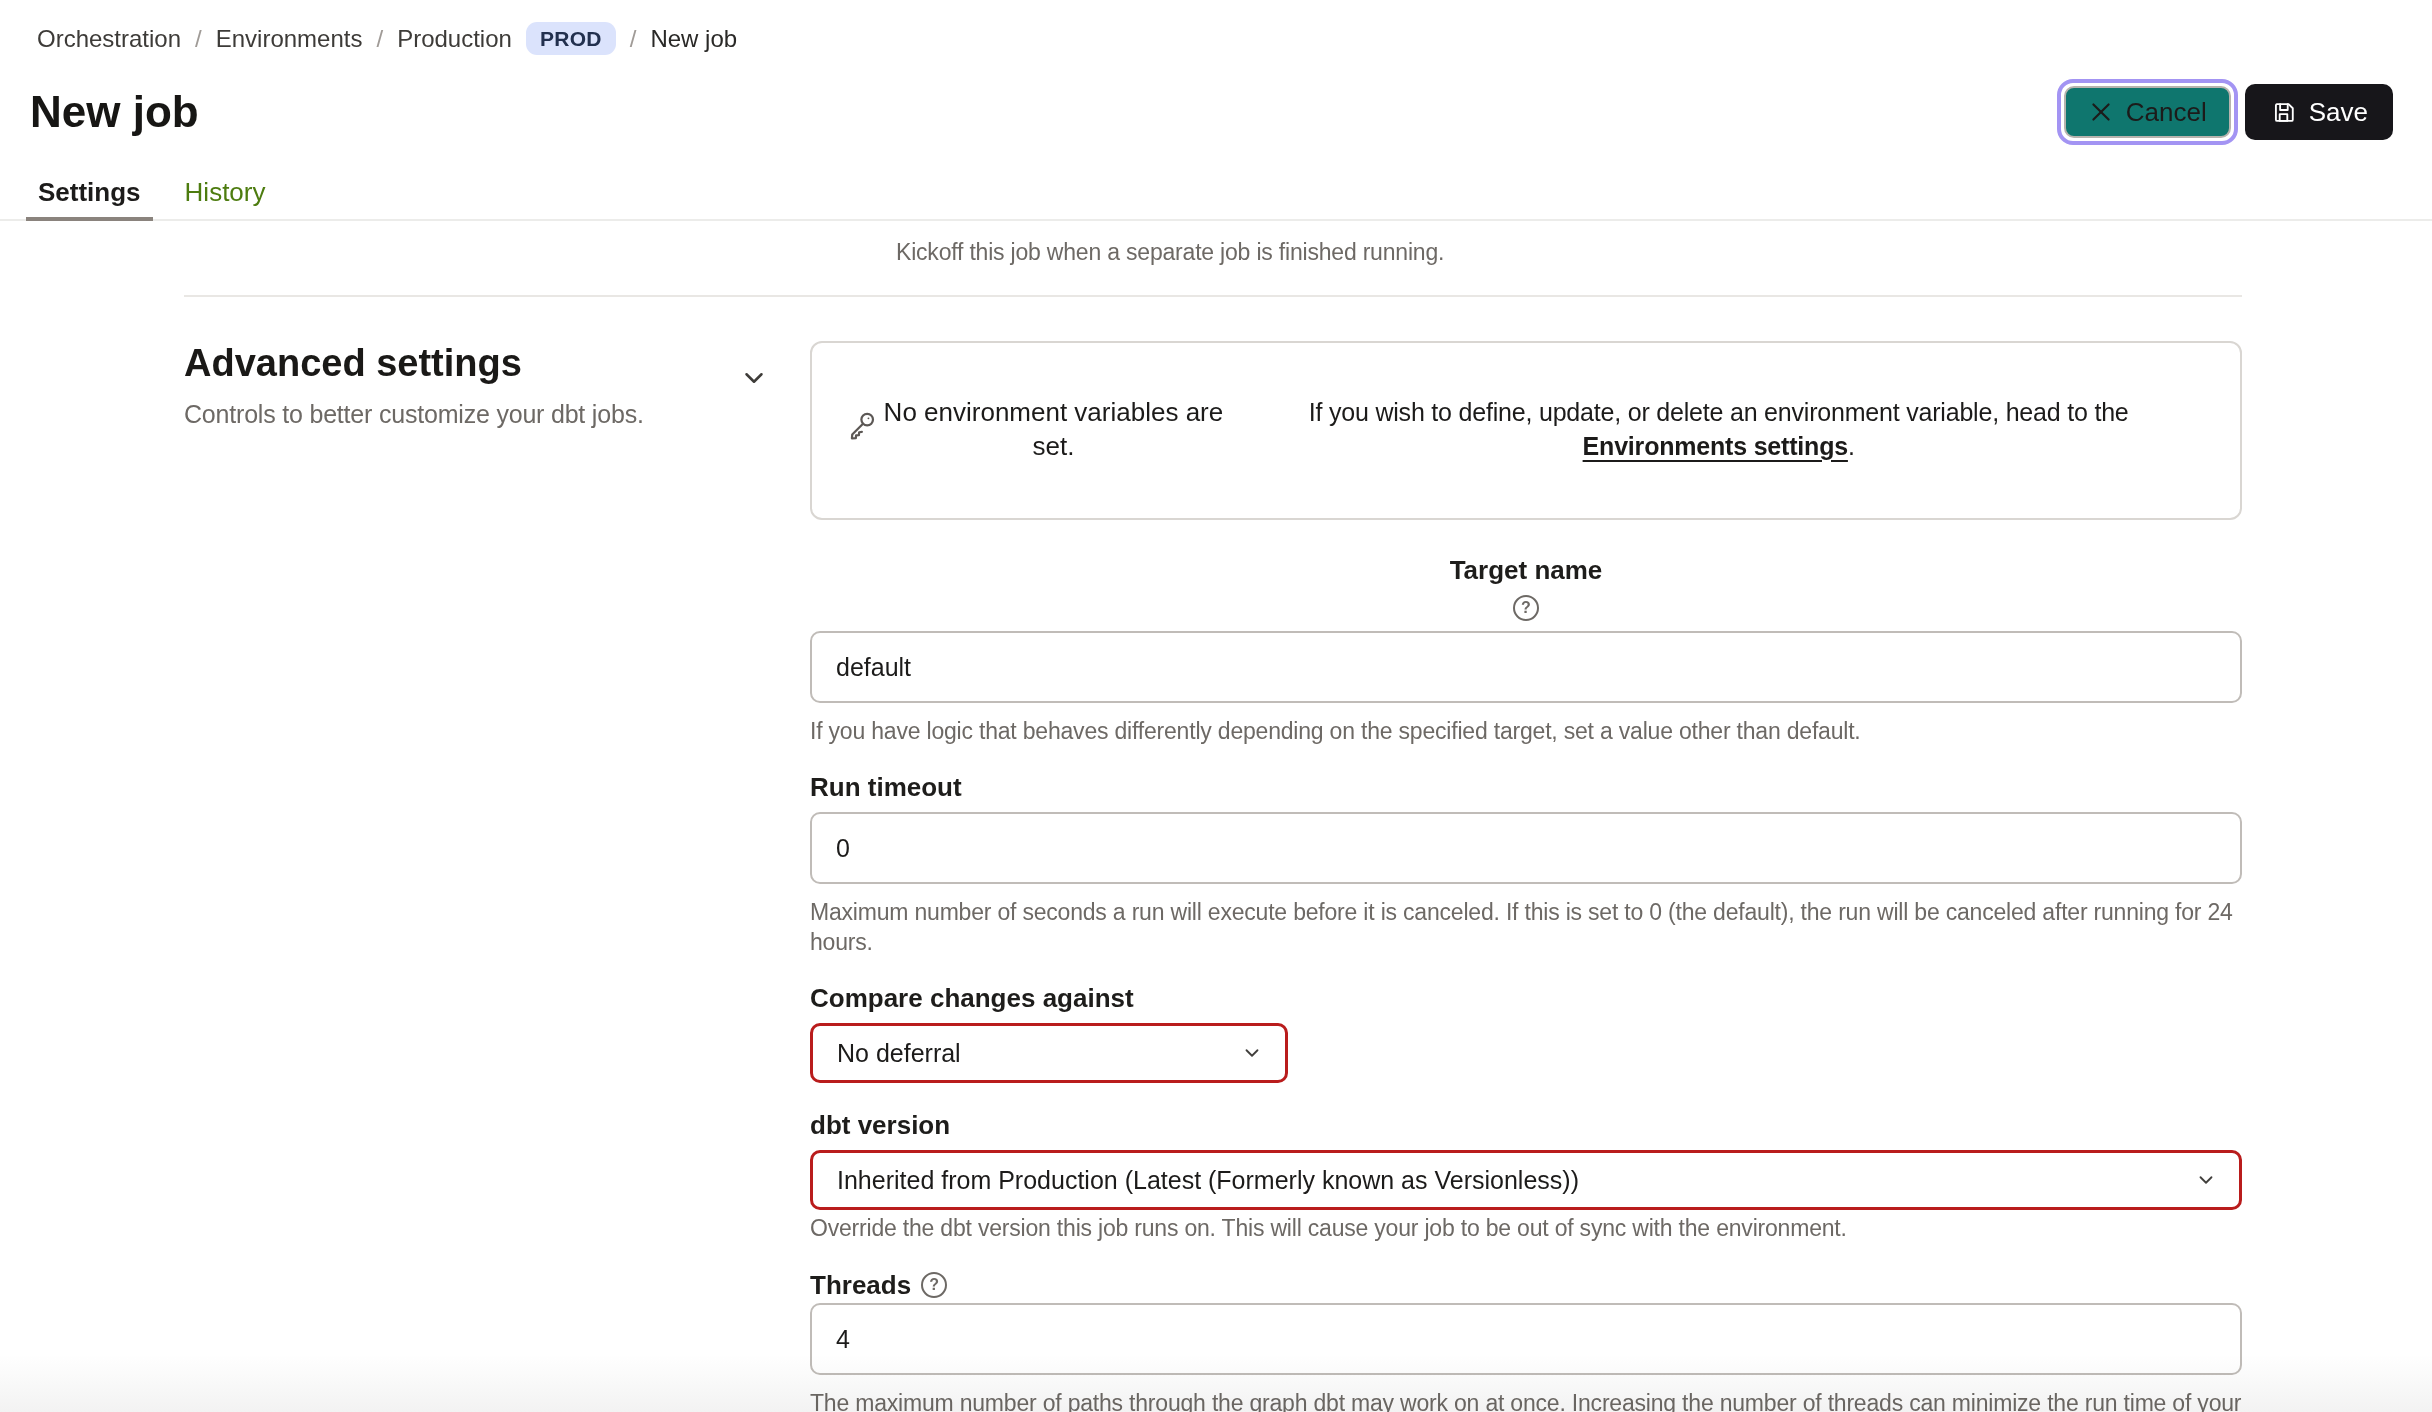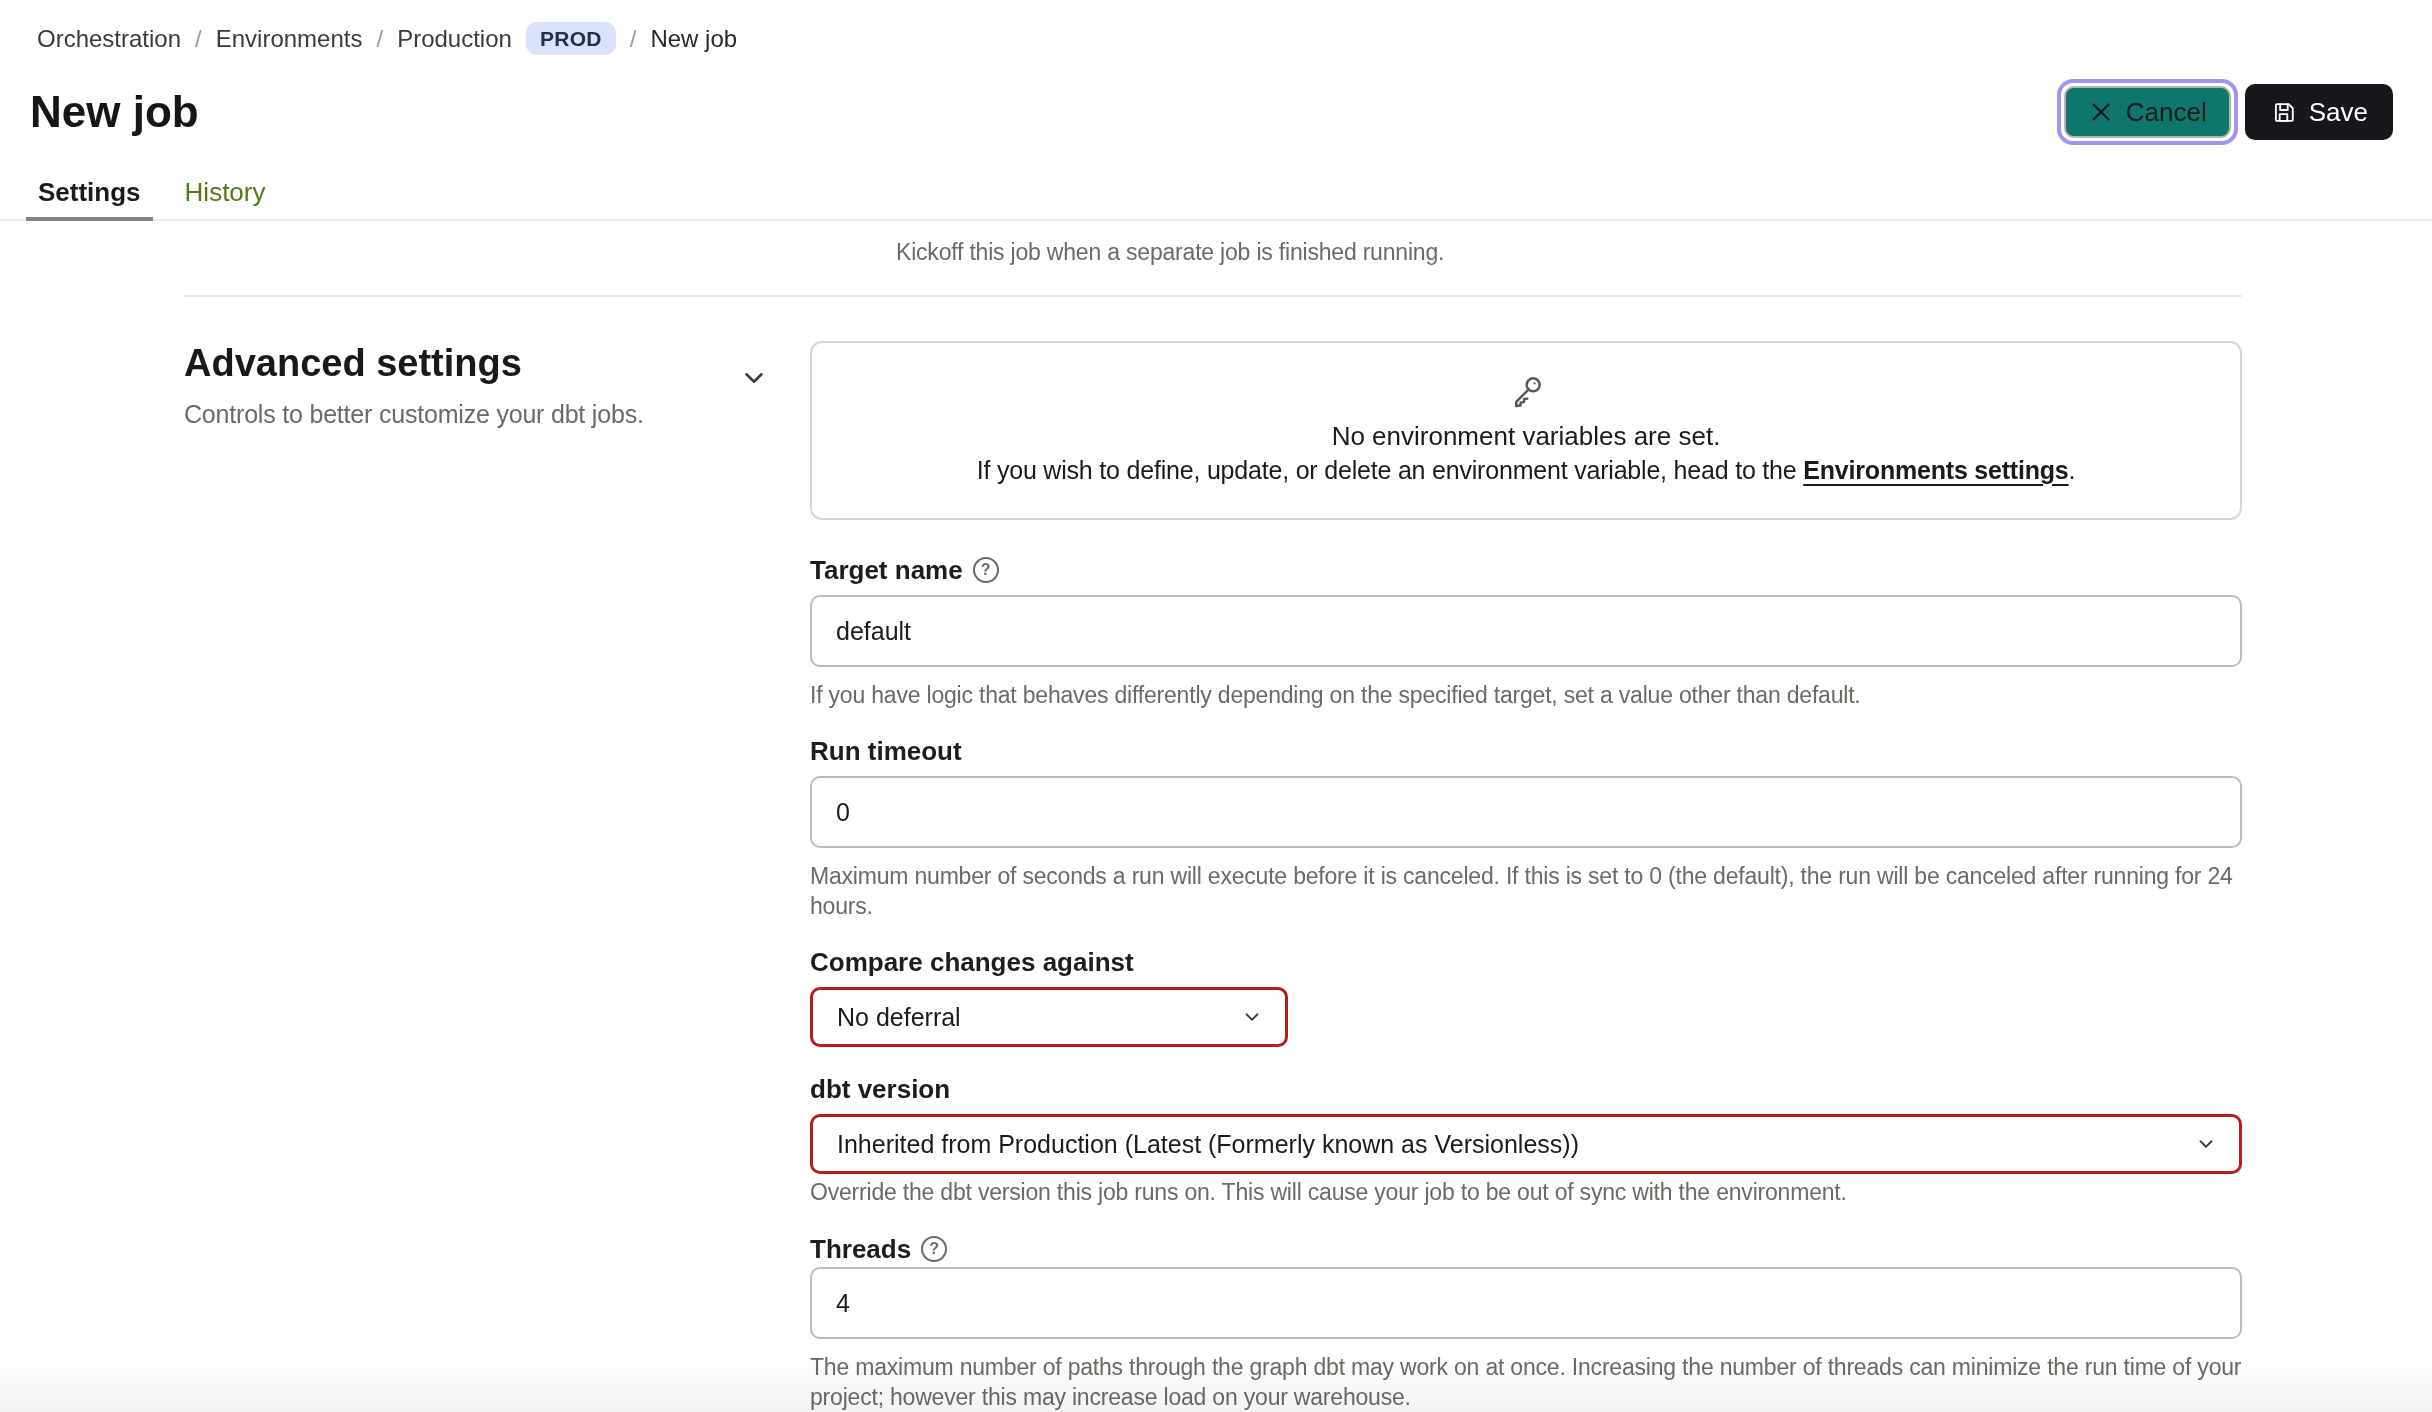--- a/index.html
+++ b/index.html
@@ -81,21 +81,21 @@
   .advanced-row{margin-top:44px;display:flex;}
   .advanced-left{position:relative;width:626px;flex:0 0 626px;}
   .section-title{margin:0;font-size:38px;line-height:44px;font-weight:700;color:#1a1917;}
   .section-subtitle{margin:14px 0 0 0;font-size:25px;line-height:30px;color:#6d6965;letter-spacing:-.2px;}
   .collapse-chevron{position:absolute;left:555px;top:22px;width:30px;height:30px;cursor:pointer;color:#3e3c39;}
   .advanced-right{flex:1;min-width:0;}
   
   .env-box{
     border:2px solid #d9d6d2;border-radius:12px;
     height:179px;
-    display:flex;flex-direction:column;align-items:center;justify-content:center;
+    display:flex;flex-direction:row;align-items:center;justify-content:center;
     text-align:center;padding:10px 30px 14px 30px;
   }
   .key-icon{width:42px;height:42px;color:#5c5855;margin-bottom:6px;}
   .env-title{font-size:26px;line-height:34px;font-weight:500;color:#1c1b1a;}
   .env-body{font-size:25px;line-height:34px;color:#1c1b1a;letter-spacing:-.2px;}
   .env-link{font-weight:700;text-decoration:underline;text-underline-offset:5px;text-decoration-thickness:2px;color:#1c1b1a;cursor:pointer;}
   
   .field-label{
     display:flex;align-items:center;gap:10px;
     font-size:26px;line-height:30px;font-weight:700;color:#1e1d1b;
@@ -115,21 +115,21 @@
   .helper{
     font-size:23px;line-height:30px;color:#6d6965;letter-spacing:-.2px;
   }
   .select{
     height:60px;border:3px solid #b91c1c;border-radius:10px;background:#fff;
     display:flex;align-items:center;justify-content:space-between;
     padding:0 22px 0 24px;cursor:pointer;
   }
   .select-value{font-size:25px;font-weight:500;color:#1c1b1a;}
   .select-chevron{width:22px;height:22px;color:#413f3c;flex:0 0 22px;}
-  .mt35{margin-top:35px;} .mt27{margin-top:27px;} .mt26{margin-top:26px;}
+  .mt35{margin-top:35px;flex-direction:column;} .mt27{margin-top:27px;} .mt26{margin-top:26px;}
   .mt15{margin-top:3px;} .mt13{margin-top:13px;} .mt10{margin-top:10px;}
   .w478{width:478px;}
   .bottom-fade{
     position:absolute;left:0;bottom:0;width:100%;height:58px;
     background:linear-gradient(to bottom, rgba(28,27,26,0), rgba(28,27,26,0.055));
     pointer-events:none;
   }
 </style>
 </head>
 <body>

